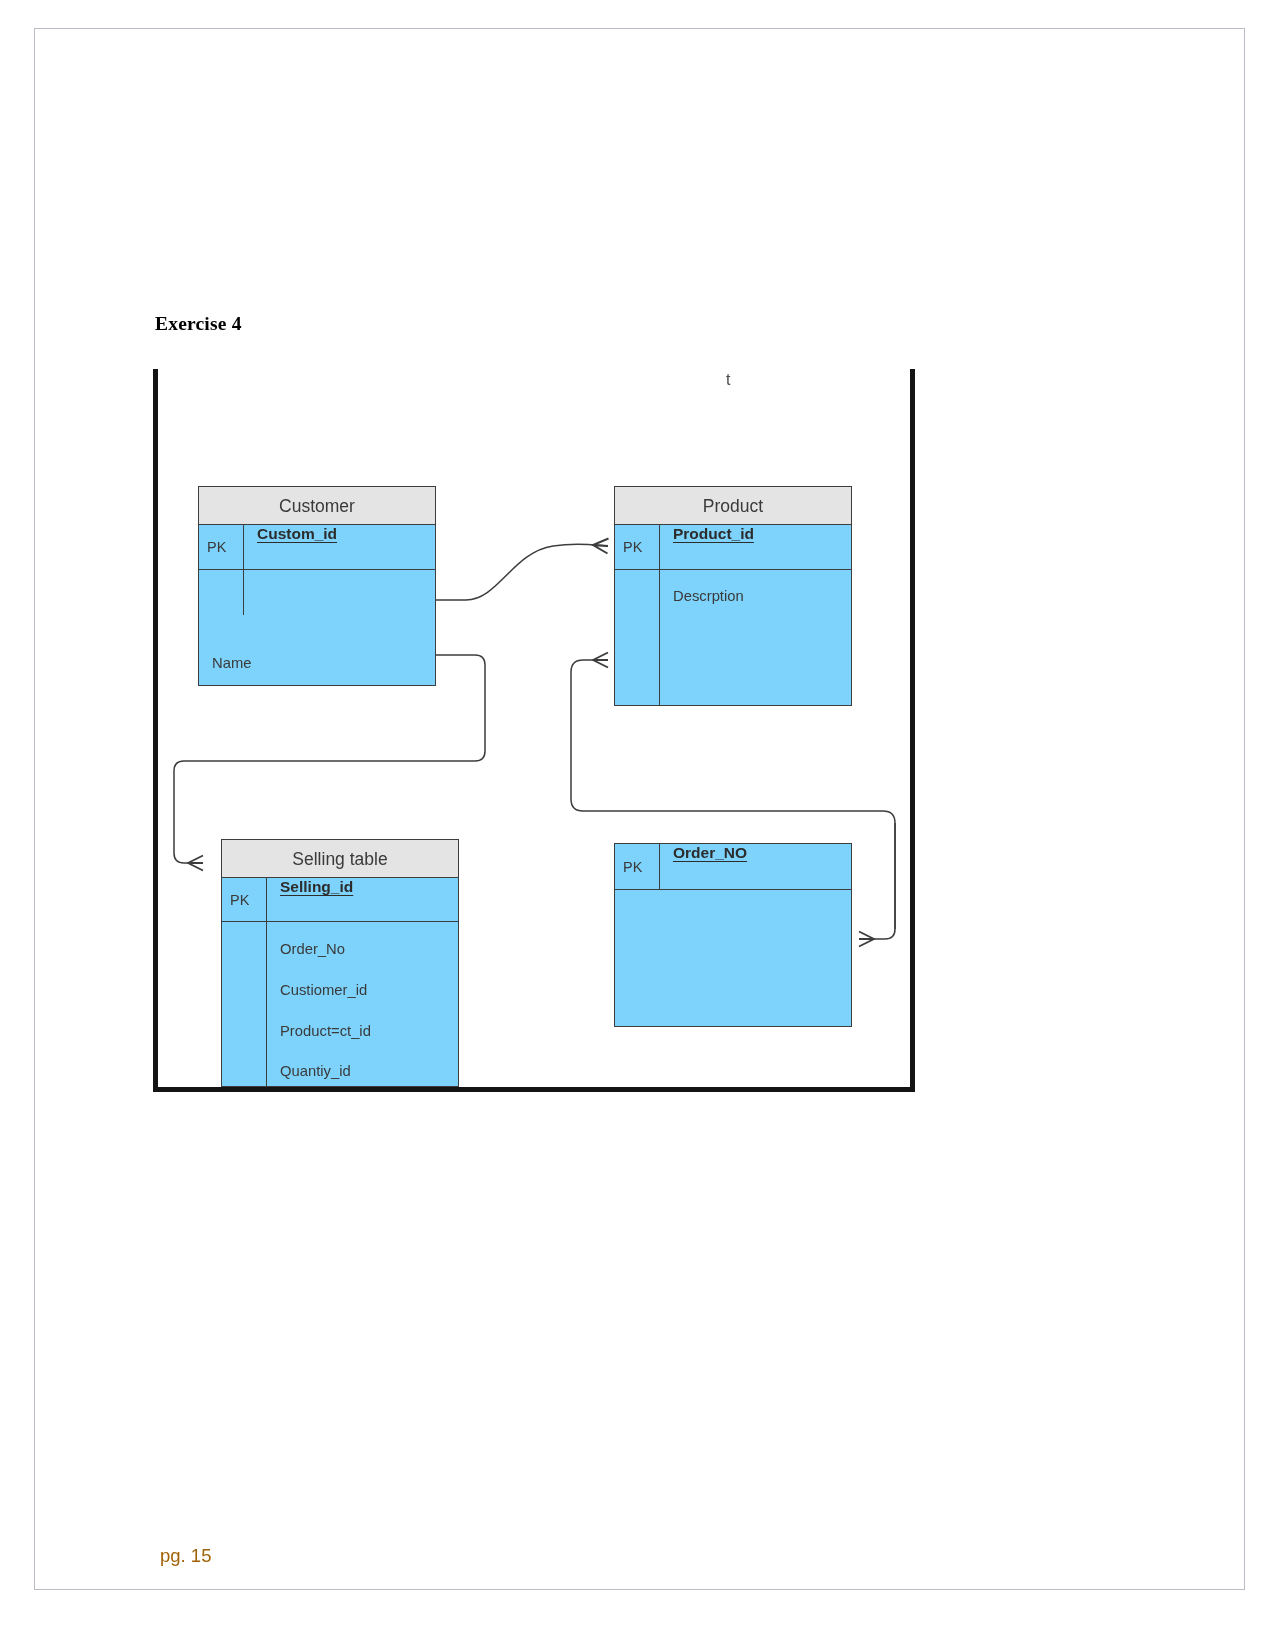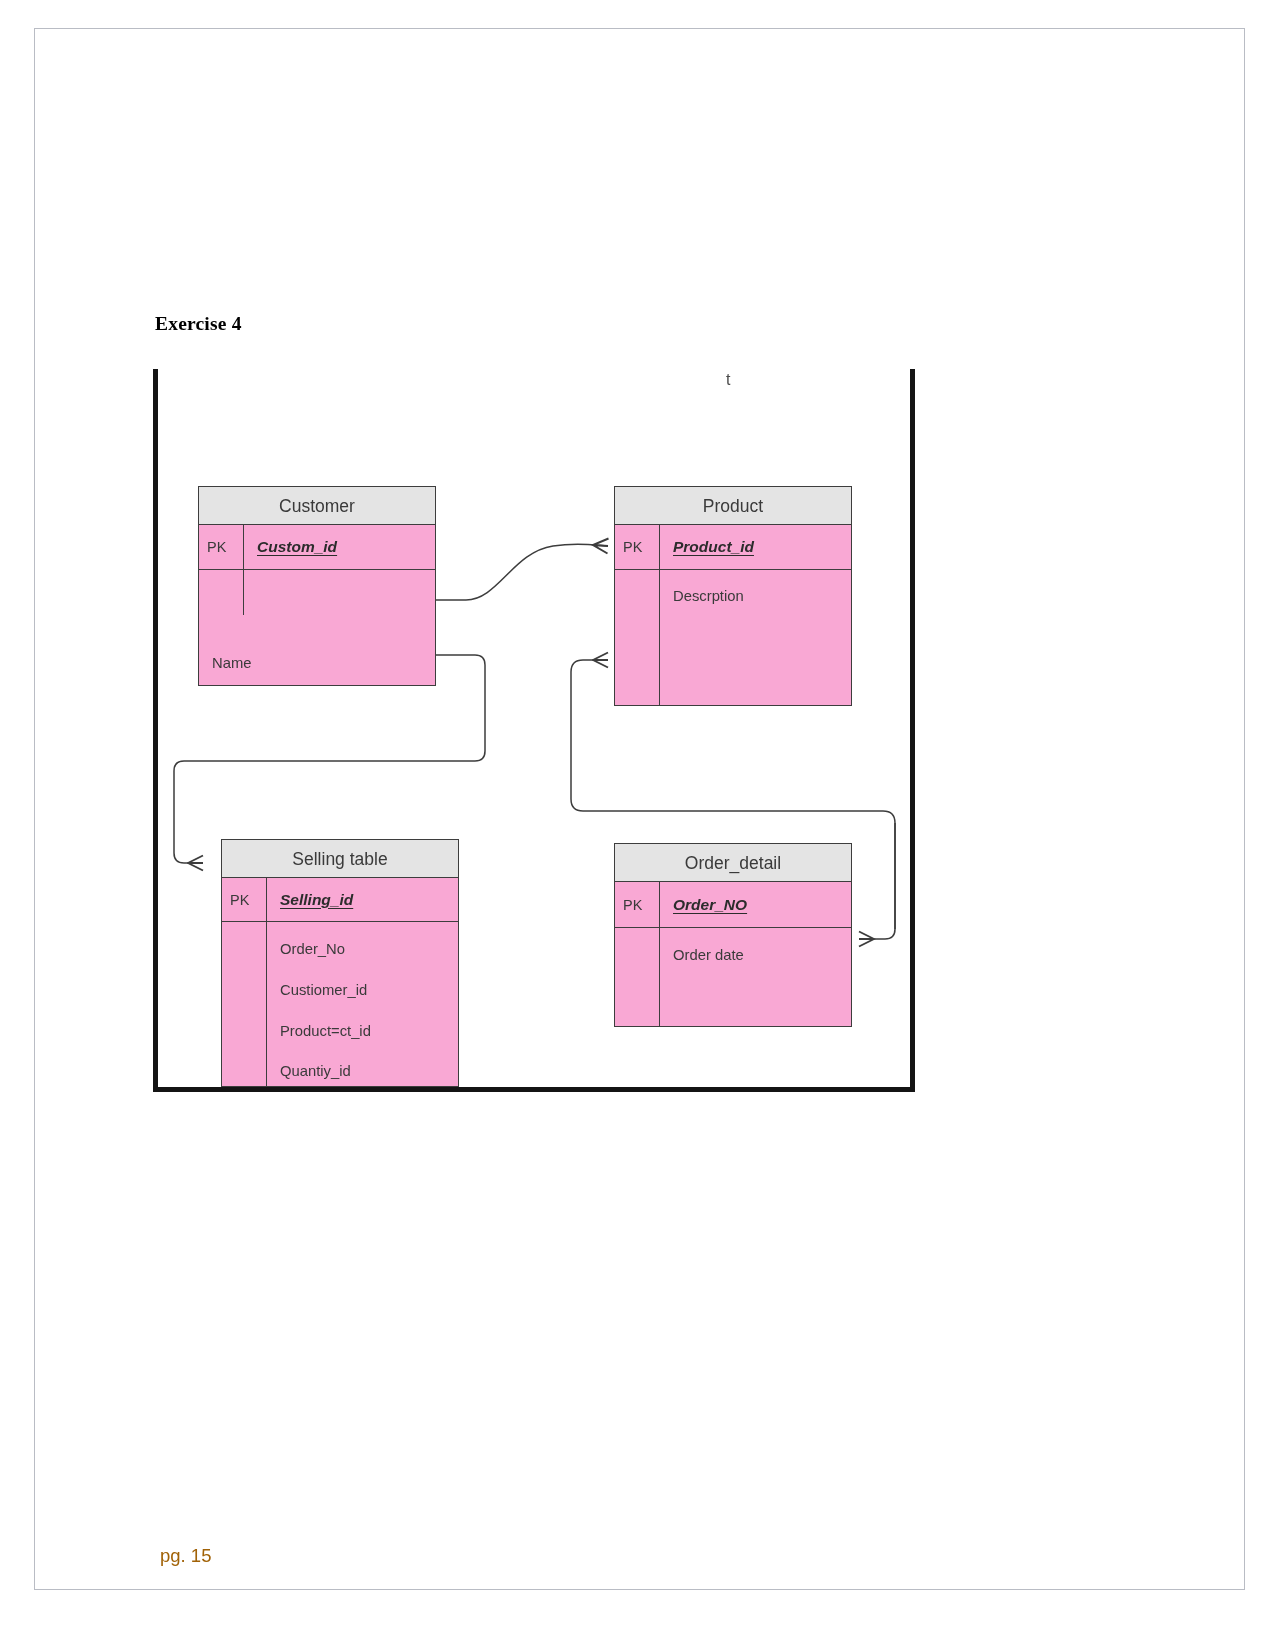--- a/index.html
+++ b/index.html
@@ -81,21 +81,21 @@
   #connectors {
     position: absolute;
     left: 0; top: 0;
     width: 762px; height: 723px;
   }
   
   .entity {
     position: absolute;
     box-sizing: border-box;
     border: 1.6px solid #3d3d3d;
-    background: #f9a8d4;
+    background: #7dd3fc;
     overflow: hidden;
   }
   .entity-title {
     height: 38px;
     line-height: 38px;
     text-align: center;
     background: #e4e4e4;
     border-bottom: 1.6px solid #3d3d3d;
     font-size: 17.5px;
     color: #3a3a3a;
@@ -122,22 +122,20 @@
     display: flex;
     align-items: center;
   }
   .ecell-fields {
     flex: 1 1 auto;
     box-sizing: border-box;
     padding-left: 13px;
   }
   .pk-row .ecell-fields {
     display: flex;
-    align-items: center;
-    font-style: italic;
   }
   .pk-name {
     font-weight: bold;
     font-size: 15.5px;
     color: #2c2c2c;
     text-decoration: underline;
     text-underline-offset: 3px;
   }
   .attr {
     font-size: 14.8px;
@@ -282,33 +280,26 @@
             <div class="attr">Order_No</div>
             <div class="attr">Custiomer_id</div>
             <div class="attr">Product=ct_id</div>
             <div class="attr">Quantiy_id</div>
           </div>
         </div>
       </div>
     </div>
 
     <div class="entity" id="entity-orderdetail">
-      <div class="entity-title">Order_detail</div>
       <div class="entity-body">
         <div class="erow pk-row">
           <div class="ecell-key">PK</div>
           <div class="ecell-fields">
             <span class="pk-name">Order_NO</span>
           </div>
         </div>
-        <div class="erow attr-row">
-          <div class="ecell-key"></div>
-          <div class="ecell-fields">
-            <div class="attr">Order date</div>
-          </div>
-        </div>
       </div>
     </div>
 
   </div>
 
   <div id="page-footer">pg. 15</div>
 </div>
 
 </body></html>

